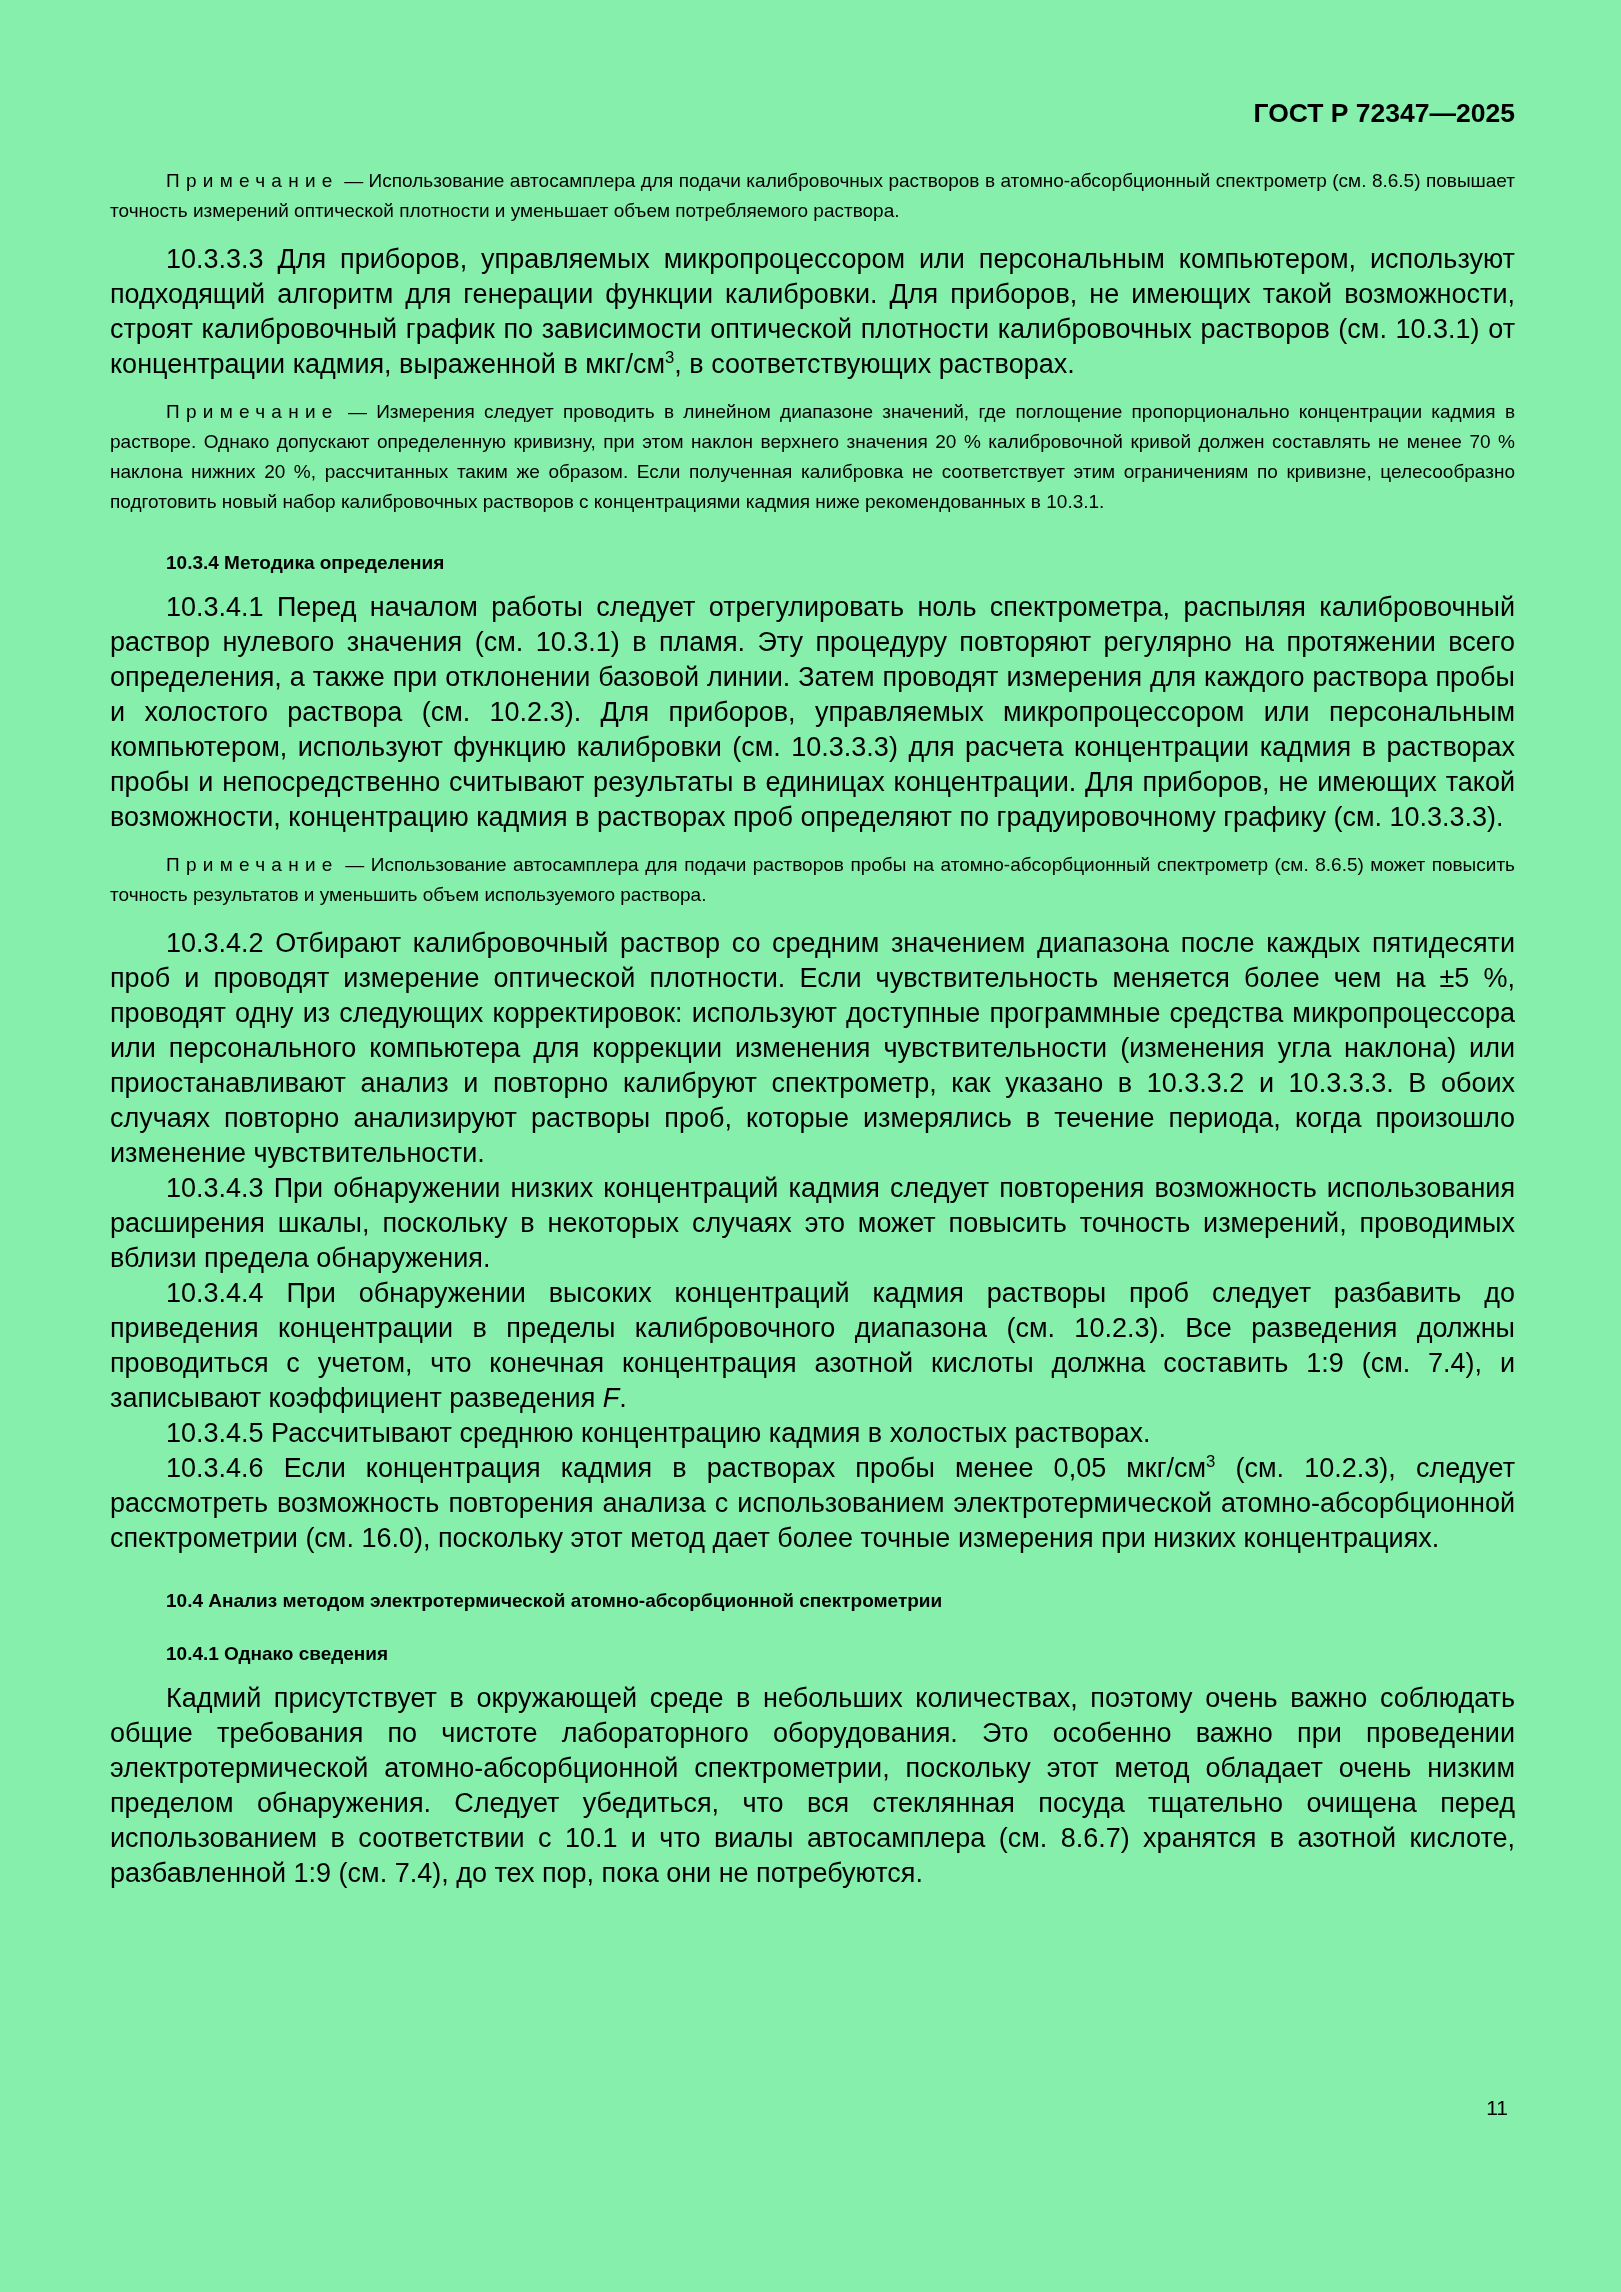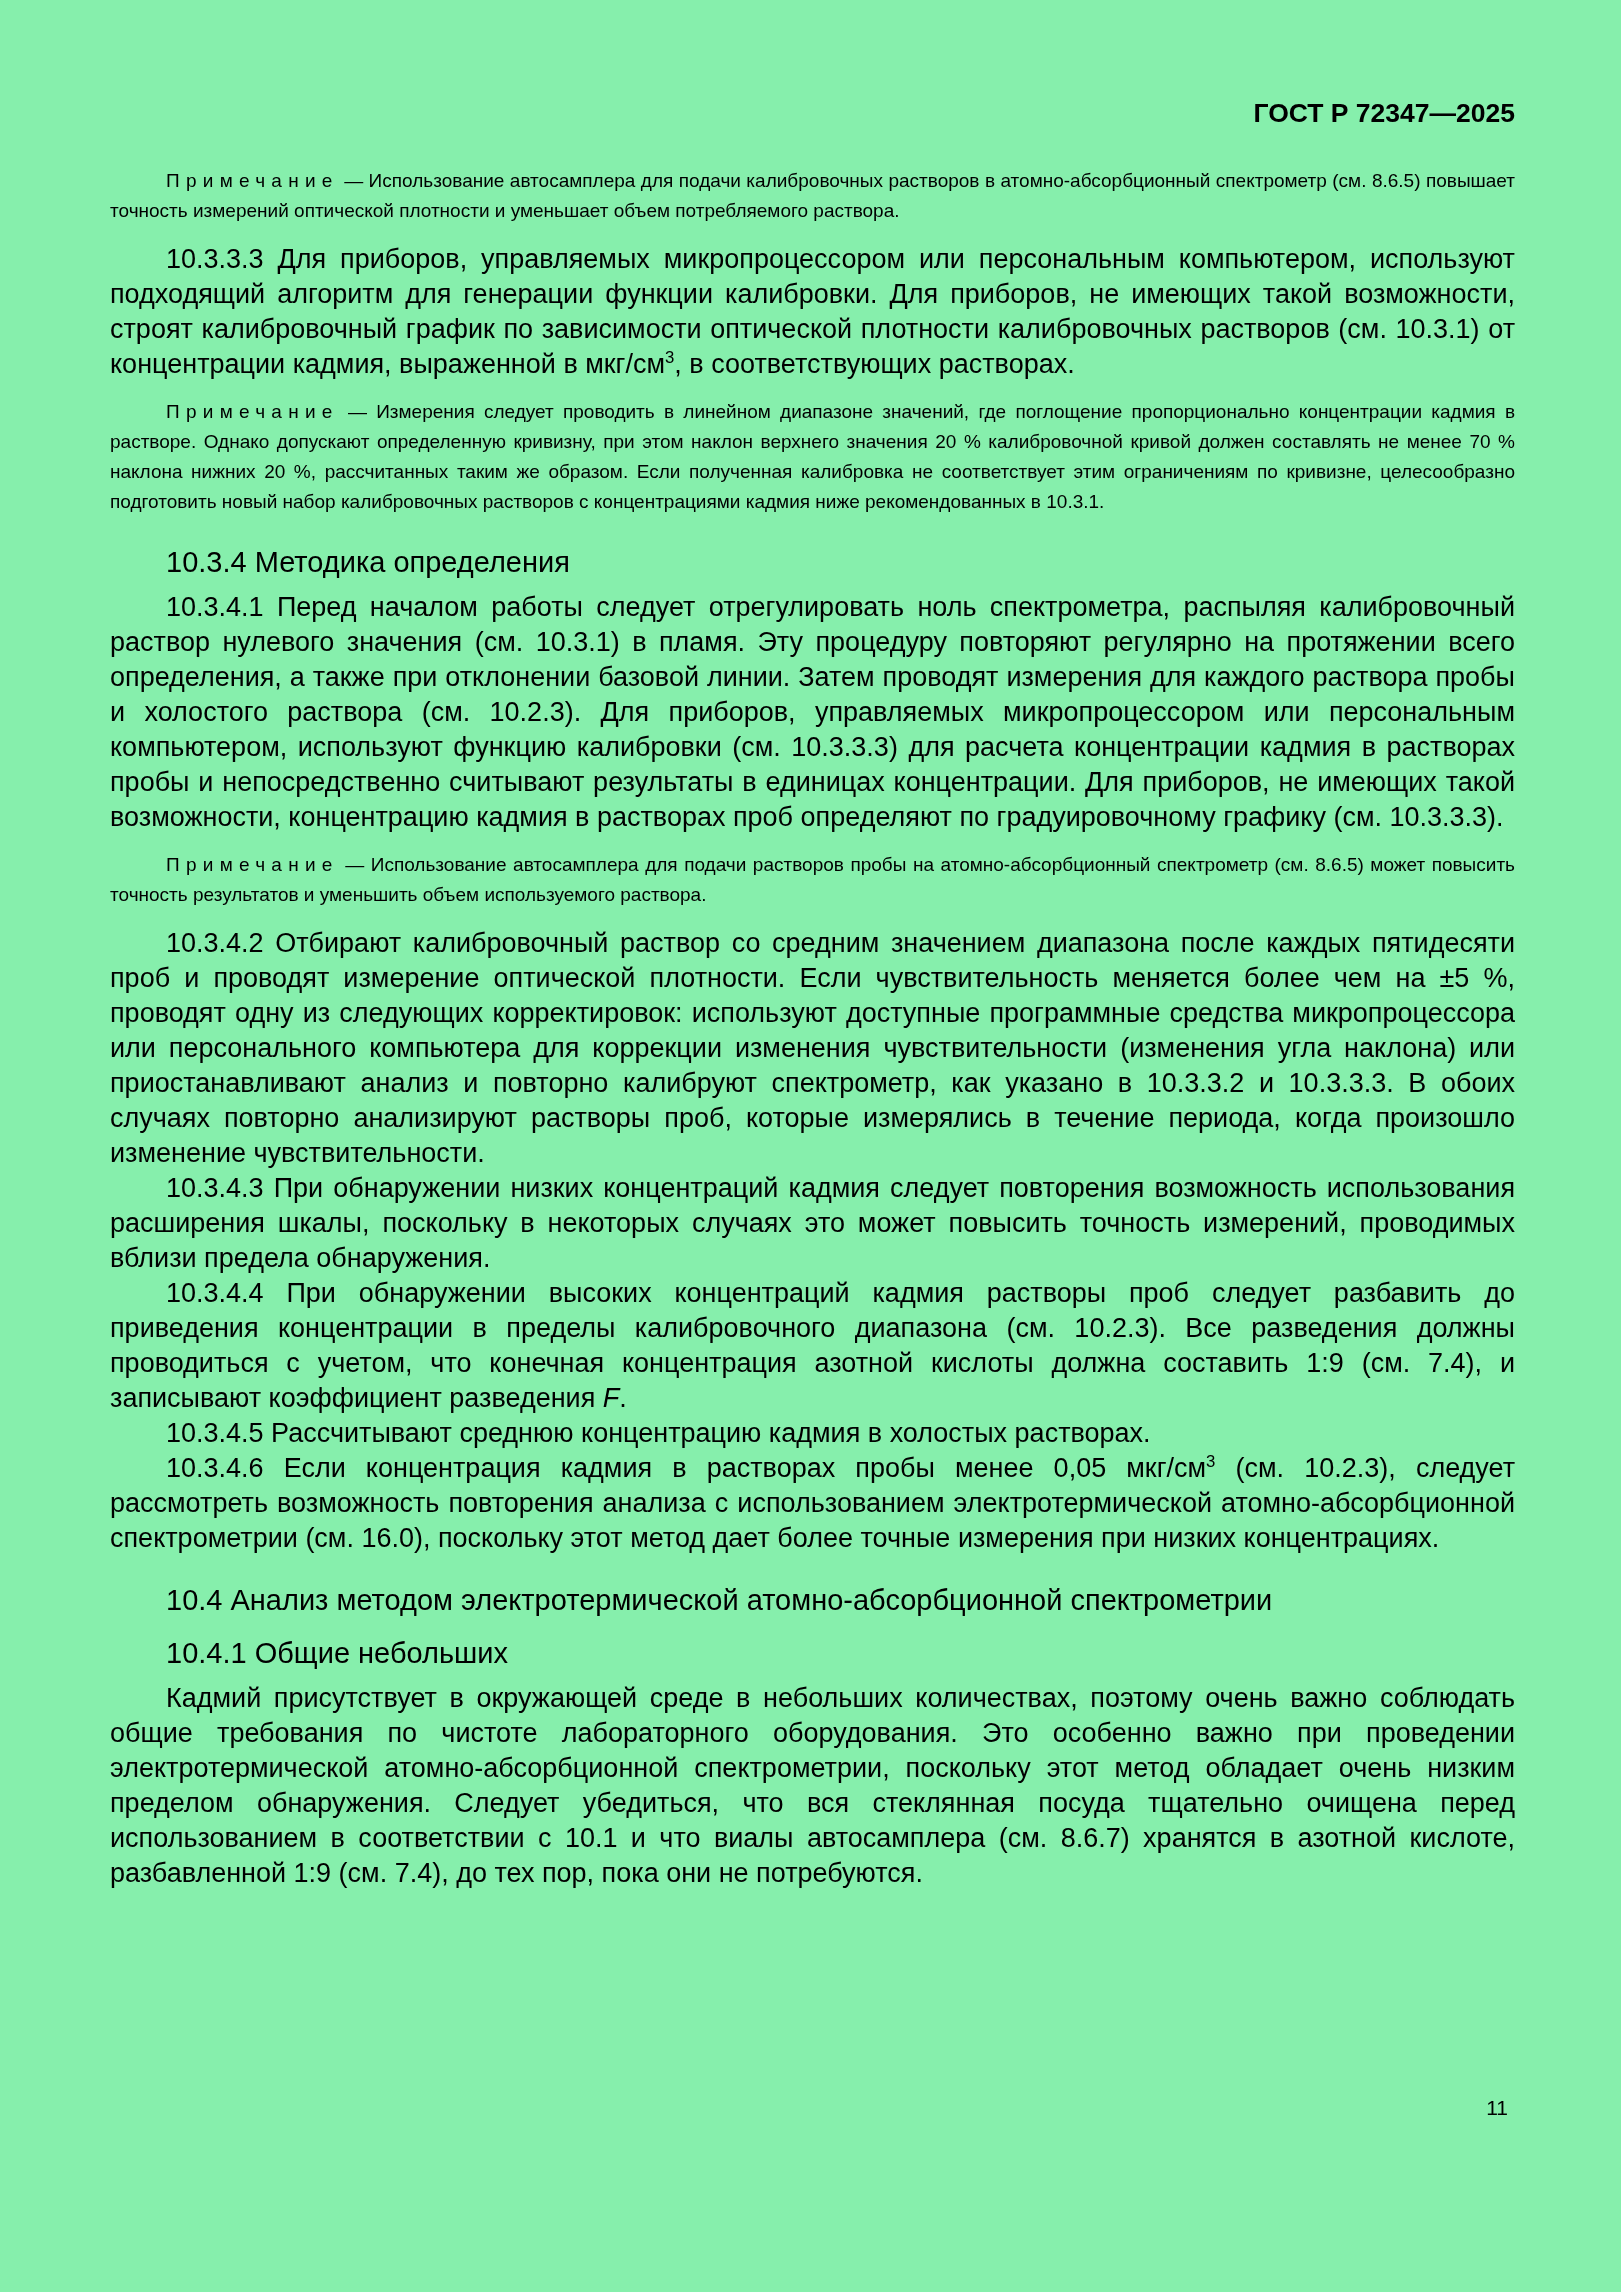--- a/index.html
+++ b/index.html
@@ -32,23 +32,23 @@
   }
   .content p.note {
     font-size: 19px;
     line-height: 30px;
     margin: 15.7px 0;
   }
   .note-label {
     letter-spacing: 0.33em;
   }
   .content h2 {
-    font-size: 29px;
+    font-size: 19px;
     line-height: 35px;
-    font-weight: normal;
+    font-weight: bold;
     text-indent: 56px;
     text-align: left;
     margin: 27.4px 0 9.8px 0;
   }
   .content h2.sub {
     margin: 17.6px 0 9.8px 0;
   }
   sup {
     font-size: 0.62em;
     line-height: 0;
@@ -90,21 +90,21 @@
     <p>10.3.4.3 При обнаружении низких концентраций кадмия следует повторения возможность использования расширения шкалы, поскольку в некоторых случаях это может повысить точность измерений, проводимых вблизи предела обнаружения.</p>
 
     <p><span>10.3.4.4 При обнаружении высоких концентраций кадмия растворы проб следует разбавить до приведения концентрации в пределы калибровочного диапазона (см. 10.2.3). Все разведения должны проводиться с учетом, что конечная концентрация азотной кислоты должна составить 1:9 (см. 7.4), и записывают коэффициент разведения </span><span class="var-italic">F</span><span>.</span></p>
 
     <p>10.3.4.5 Рассчитывают среднюю концентрацию кадмия в холостых растворах.</p>
 
     <p><span>10.3.4.6 Если концентрация кадмия в растворах пробы менее 0,05 мкг/см</span><sup>3</sup><span> (см. 10.2.3), следует рассмотреть возможность повторения анализа с использованием электротермической атомно-абсорбционной спектрометрии (см. 16.0), поскольку этот метод дает более точные измерения при низких концентрациях.</span></p>
 
     <h2>10.4 Анализ методом электротермической атомно-абсорбционной спектрометрии</h2>
 
-    <h2 class="sub">10.4.1 Общие небольших</h2>
+    <h2 class="sub">10.4.1 Однако сведения</h2>
 
     <p>Кадмий присутствует в окружающей среде в небольших количествах, поэтому очень важно соблюдать общие требования по чистоте лабораторного оборудования. Это особенно важно при проведении электротермической атомно-абсорбционной спектрометрии, поскольку этот метод обладает очень низким пределом обнаружения. Следует убедиться, что вся стеклянная посуда тщательно очищена перед использованием в соответствии с 10.1 и что виалы автосамплера (см. 8.6.7) хранятся в азотной кислоте, разбавленной 1:9 (см. 7.4), до тех пор, пока они не потребуются.</p>
 
   </div>
 
   <div class="page-number">11</div>
 
 </div>
 
 

